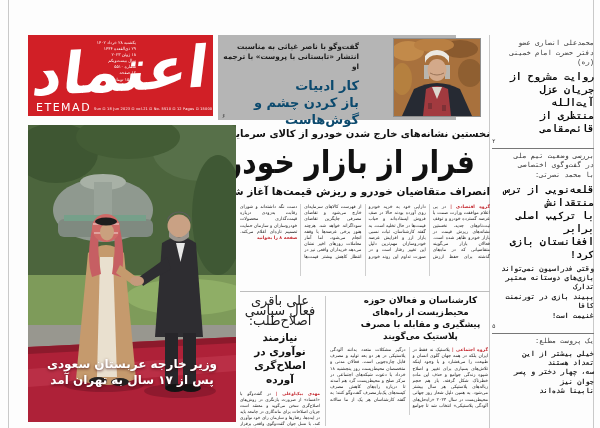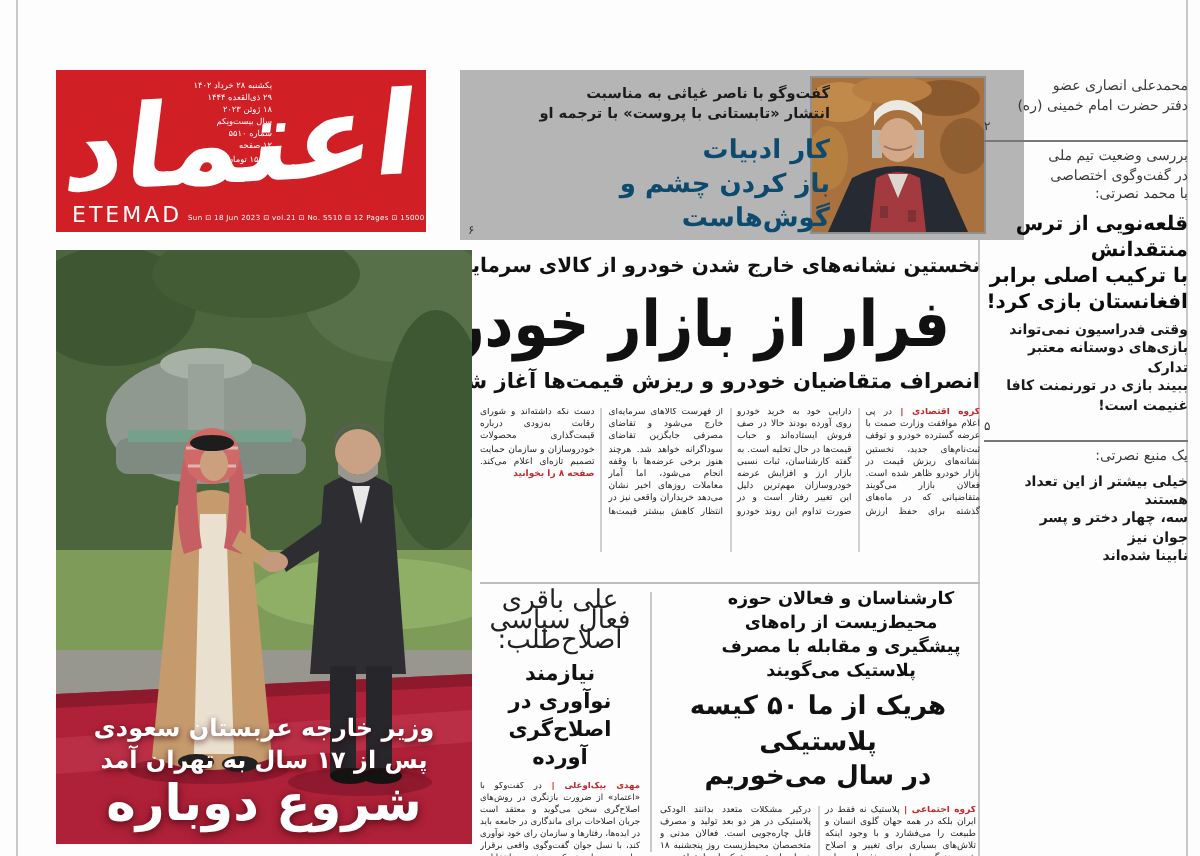--- a/index.html
+++ b/index.html
@@ -13,30 +13,30 @@
   
   .masthead{left:28px;top:35px;width:185px;height:81px;background:#d11f26;overflow:hidden;}
   .logo-fa{left:0;right:0;top:-14px;text-align:center;color:#fff;font-weight:bold;
            font-size:58px;line-height:100px;transform:skewX(-10deg) rotate(-3deg);letter-spacing:-3px;}
   .dateline-fa{left:60px;top:5px;width:48px;color:#fff;font-size:4.2px;line-height:6.1px;
                text-align:right;direction:rtl;}
   .logo-en{left:8px;bottom:2px;color:#fff;font-weight:normal;font-size:11px;letter-spacing:1.5px;direction:ltr;}
   .dateline-en{left:66px;bottom:5px;color:#fff;font-size:3.5px;letter-spacing:.2px;direction:ltr;white-space:nowrap;}
 
   
-  .graybox{left:230px;top:35px;width:238px;height:85px;background:#b5b5b5;padding-left:44px;}
+  .graybox{left:218px;top:35px;width:238px;height:85px;background:#b5b5b5;}
   .gb-photo{left:176px;top:4px;width:86px;height:77px;outline:1px solid #8f8f8f;}
   .gb-text{left:4px;right:97px;top:7px;text-align:right;}
   .gb-kicker{font-size:7.3px;line-height:10px;color:#1c1c1c;font-weight:bold;}
   .gb-headline{margin-top:5px;font-size:13px;line-height:17px;font-weight:bold;color:#0c4a6e;}
   .gb-pageno{left:4px;bottom:1px;font-size:6px;color:#333;}
 
   
   .rightcol{left:492px;top:36px;width:102px;}
-  .rc-item{padding:3px 0 3px;border-bottom:1px solid #777;position:relative;text-align:right;}
+  .rc-item{padding:3px 0 3px;border-bottom:1px solid #777;position:relative;text-align:right;font-family:Liberation Mono, monospace;}
   .rc-item:last-child{border-bottom:none;}
   .rc-kicker{font-size:7px;line-height:9.6px;color:#3a3a3a;}
   .rc-headline{font-size:10px;line-height:13px;font-weight:bold;color:#0c0c0c;margin-top:3px;letter-spacing:-.2px;}
   .rc-sub{font-size:7px;line-height:9.4px;font-weight:bold;color:#1a1a1a;margin-top:3px;}
   .rc-pageno{font-size:6px;color:#333;text-align:left;margin-top:2px;line-height:7px;}
 
   
   .lead{left:240px;top:127px;width:250px;text-align:center;}
   .lead-kicker{font-size:10px;line-height:13px;font-weight:bold;white-space:nowrap;}
   .lead-headline{font-size:32px;line-height:44px;font-weight:bold;white-space:nowrap;
@@ -118,38 +118,41 @@
       <div class="gb-headline pre">کار ادبیات
 باز کردن چشم و گوش‌هاست</div>
     </div>
     <div class="abs gb-pageno">۶</div>
   </div>
 
   <div class="abs rightcol">
     <div class="rc-item">
       <div class="rc-kicker pre">محمدعلی انصاری عضو
 دفتر حضرت امام خمینی (ره)</div>
+      <div class="rc-headline pre">روایت مشروح از
+جریان عزل آیت‌الله
+منتظری از قائم‌مقامی</div>
       <div class="rc-pageno">۲</div>
     </div>
     <div class="rc-item">
       <div class="rc-kicker pre">بررسی وضعیت تیم ملی
 در گفت‌وگوی اختصاصی
 با محمد نصرتی:</div>
       <div class="rc-headline pre">قلعه‌نویی از ترس
 منتقدانش
 با ترکیب اصلی برابر
 افغانستان بازی کرد!</div>
       <div class="rc-sub pre">وقتی فدراسیون نمی‌تواند
 بازی‌های دوستانه معتبر تدارک
 ببیند بازی در تورنمنت کافا
 غنیمت است!</div>
       <div class="rc-pageno">۵</div>
     </div>
     <div class="rc-item" style="padding-left:16px;">
-      <div class="rc-kicker pre">یک منبع نصرتی:</div>
+      <div class="rc-kicker pre">یک پروست مطلع:</div>
       <div class="rc-sub pre">خیلی بیشتر از این تعداد هستند
 سه، چهار دختر و پسر جوان نیز
 نابینا شده‌اند</div>
 
     </div>
   </div>
 
   <div class="abs lead">
     <div class="lead-kicker">نخستین نشانه‌های خارج شدن خودرو از کالای سرمایه‌ای؟</div>
     <div class="lead-headline">فرار از بازار خودرو</div>
@@ -165,22 +168,20 @@
 فعال سیاسی اصلاح‌طلب:</div>
     <div class="bq-headline pre">نیازمند
 نوآوری در
 اصلاح‌گری آورده</div>
     <div class="bq-body"><span class="byline">مهدی بیک‌اوغلی |</span><span> در گفت‌وگو با «اعتماد» از ضرورت بازنگری در روش‌های اصلاح‌گری سخن می‌گوید و معتقد است جریان اصلاحات برای ماندگاری در جامعه باید در ایده‌ها، رفتارها و سازمان رای خود نوآوری کند، با نسل جوان گفت‌وگوی واقعی برقرار سازد و به‌جای تمرکز صرف بر انتخابات، سیاست‌گذاری و کنشگری در بخش‌های مختلف اجتماعی را دنبال کند. </span></div>
   </div>
 
   <div class="abs plastic">
     <div class="pl-kicker pre">کارشناسان و فعالان حوزه محیط‌زیست از راه‌های
 پیشگیری و مقابله با مصرف پلاستیک می‌گویند</div>
-    <div class="pl-headline pre">هریک از ما ۵۰ کیسه پلاستیکی
-در سال می‌خوریم</div>
     <div class="pl-body"><span class="byline">گروه اجتماعی |</span><span> پلاستیک نه فقط در ایران بلکه در همه جهان گلوی انسان و طبیعت را می‌فشارد و با وجود اینکه تلاش‌های بسیاری برای تغییر و اصلاح شیوه زندگی جوامع و حذف این ماده خطرناک شکل گرفته، باز هم حجم زباله‌های پلاستیکی هر سال بیشتر می‌شود. به همین دلیل شعار روز جهانی محیط‌زیست در سال ۲۰۲۳ «راه‌حل‌های آلودگی پلاستیکی» انتخاب شد تا جوامع درگیر مشکلات متعدد بدانند آلودگی پلاستیکی در هر دو بعد تولید و مصرف قابل چاره‌جویی است. فعالان مدنی و متخصصان محیط‌زیست روز پنجشنبه ۱۸ خرداد با دعوت شبکه‌های اجتماعی در مرکز صلح و محیط‌زیست گرد هم آمدند تا درباره راه‌های کاهش مصرف کیسه‌های یک‌بارمصرف گفت‌وگو کنند؛ به گفته کارشناسان هر یک از ما سالانه معادل ۵۰ کیسه پلاستیکی ریزذرات پلاستیک وارد بدن خود می‌کنیم. </span></div>
   </div>
 
   <div class="abs mainphoto">
     <svg width="208" height="297" viewBox="0 0 208 297" preserveAspectRatio="none">
       <rect width="208" height="297" fill="#6b8454"></rect>
       <rect width="208" height="150" fill="#4c653d"></rect>
       <ellipse cx="28" cy="28" rx="42" ry="30" fill="#3e5632"></ellipse>
       <ellipse cx="172" cy="24" rx="48" ry="32" fill="#577049"></ellipse>
       <ellipse cx="100" cy="12" rx="52" ry="22" fill="#435c35"></ellipse>
@@ -218,20 +219,19 @@
       <path d="M139 132 Q123 144 111 152 L115 161 Q128 152 143 144 Z" fill="#2e2d31"></path>
       <circle cx="151" cy="101" r="11.5" fill="#c9a184"></circle>
       <path d="M139.5 99 A11.5 11.5 0 0 1 162.5 99 L162.5 93 A13.5 13.5 0 0 0 139.5 93 Z" fill="#5d5d5d"></path>
       <path d="M141 106 Q151 119 161 106 L161 112 Q151 121 141 112 Z" fill="#9a958e"></path>
       <ellipse cx="109" cy="156" rx="7" ry="5" fill="#c59a7c"></ellipse>
       <ellipse cx="147" cy="263" rx="10" ry="4" fill="#141414"></ellipse>
       <ellipse cx="163" cy="263" rx="10" ry="4" fill="#141414"></ellipse>
     </svg>
     <div class="abs ph-caption pre">وزیر خارجه عربستان سعودی
 پس از ۱۷ سال به تهران آمد</div>
-    <div class="abs ph-headline">شروع دوباره</div>
     <div class="abs ph-credit">
       <span class="credit-dot">●</span>
       <span>گ۲ | سیاست‌مداری اعتماد</span>
     </div>
   </div>
 
 </div>
 
 </body></html>

